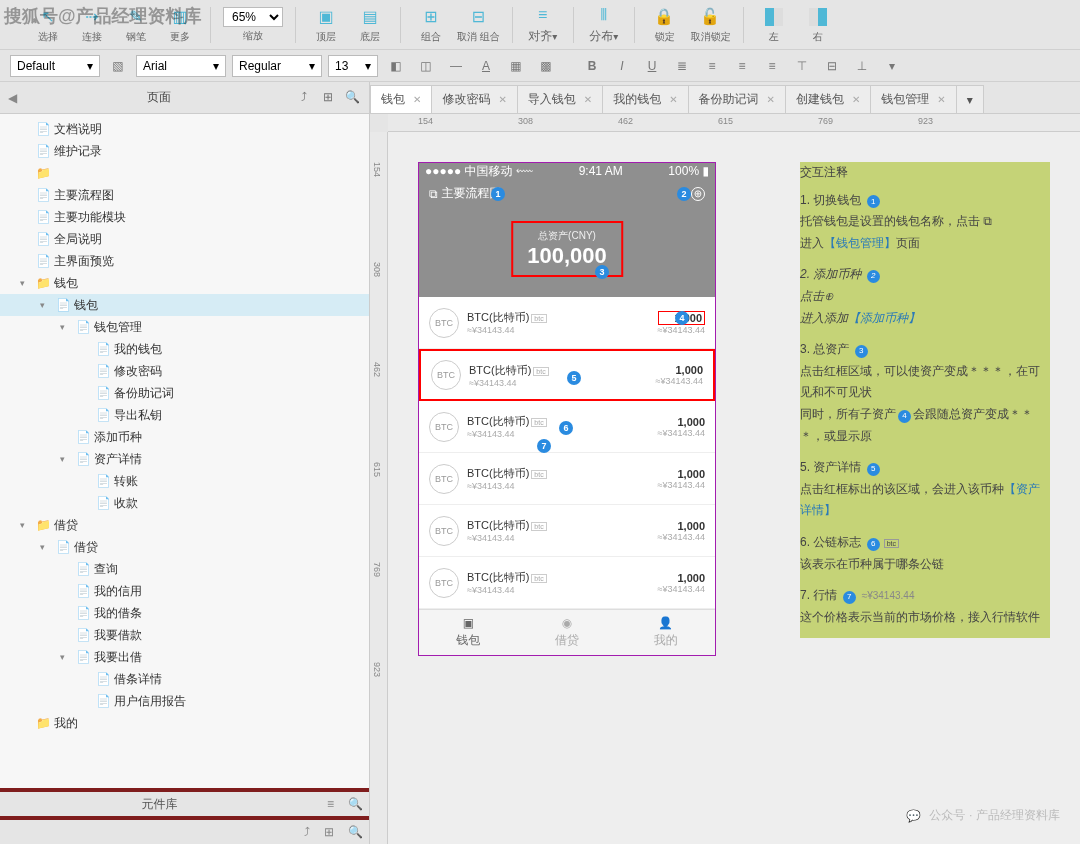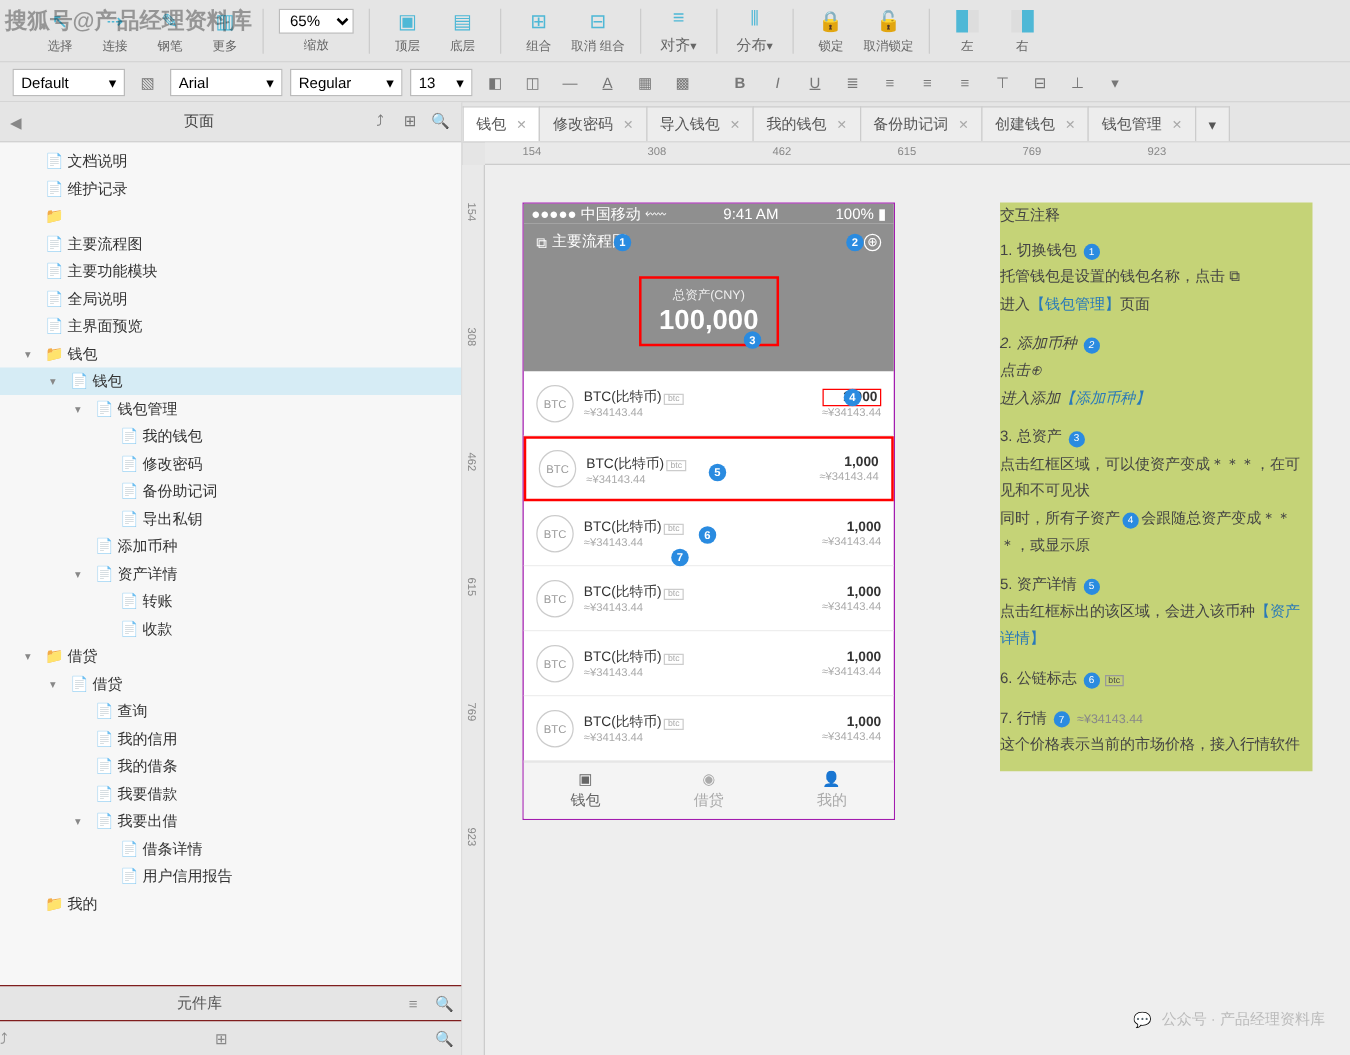--- a/index.html
+++ b/index.html
@@ -20,21 +20,21 @@
 .panel-hdr{height:32px;background:#e5e5e5;border-bottom:1px solid #ccc;display:flex;align-items:center;padding:0 8px;gap:6px}
 .panel-hdr .ttl{flex:1;text-align:center;color:#444}
 .panel-hdr .hicon{width:16px;height:16px;color:#777}
 .tree{flex:1;overflow:auto;padding:4px 0;background:#f7f7f7}
 .tree-item{display:flex;align-items:center;height:22px;padding:0 8px;gap:4px;cursor:pointer}
 .tree-item.sel{background:#d6ecf5}
 .tree-item .arr{width:12px;color:#888;font-size:9px}
 .tree-item .ficon{width:14px;color:#888}
 .tree-item .folder{color:#4fb8d6}
 .tree-item .lbl{color:#333}
-.lib-hdr{height:28px;background:#e5e5e5;border-top:1px solid #7f1d1d;display:flex;align-items:center;justify-content:space-between;gap:8px;position:relative}
+.lib-hdr{height:28px;background:#e5e5e5;border-top:4px solid #7f1d1d;display:flex;align-items:center;justify-content:flex-end;gap:8px;position:relative}
 .lib-hdr .ttl{flex:1;text-align:center;color:#555}
 .lib-hdr .ic{color:#888;margin-right:6px}
 .right-area{flex:1;display:flex;flex-direction:column;position:relative}
 .tabs{height:32px;background:#e5e5e5;display:flex;align-items:end;border-bottom:1px solid #ccc}
 .tab{height:28px;padding:0 10px;display:flex;align-items:center;gap:8px;border:1px solid #ccc;border-bottom:none;background:#ededed;margin-right:-1px;color:#555}
 .tab.active{background:#fff}
 .tab .x{color:#aaa;font-size:10px}
 .ruler-h{height:18px;background:#e9e9e9;display:flex;position:relative;border-bottom:1px solid #ccc;margin-left:18px}
 .ruler-h .tick{position:absolute;top:2px;font-size:9px;color:#888}
 .canvas-wrap{flex:1;display:flex;background:#eee}
@@ -538,20 +538,21 @@
               <div style="margin-bottom: 10px;">
                 <div>3. 总资产 <span class="mk">3</span></div>
                 <div>点击红框区域，可以使资产变成＊＊＊，在可见和不可见状<br>同时，所有子资产<span class="mk">4</span>会跟随总资产变成＊＊＊，或显示原</div>
               </div>
               <div style="margin-bottom: 10px;">
                 <div>5. 资产详情 <span class="mk">5</span></div>
                 <div>点击红框标出的该区域，会进入该币种<span class="link">【资产详情】</span></div>
               </div>
               <div style="margin-bottom: 10px;">
                 <div>6. 公链标志 <span class="mk">6</span><span class="tag" style="border:1px solid #999;font-size:7px;padding:0 2px;margin-left:2px">btc</span></div>
+                <div>该表示在币种属于哪条公链</div>
               </div>
               <div style="margin-bottom: 10px;">
                 <div>7. 行情 <span class="mk">7</span><span style="color:#888;font-size:10px;margin-left:4px">≈¥34143.44</span></div>
                 <div>这个价格表示当前的市场价格，接入行情软件</div>
               </div>
             </div>
         </div>
 
         <div class="wechat-wm">
           <span>💬</span>

